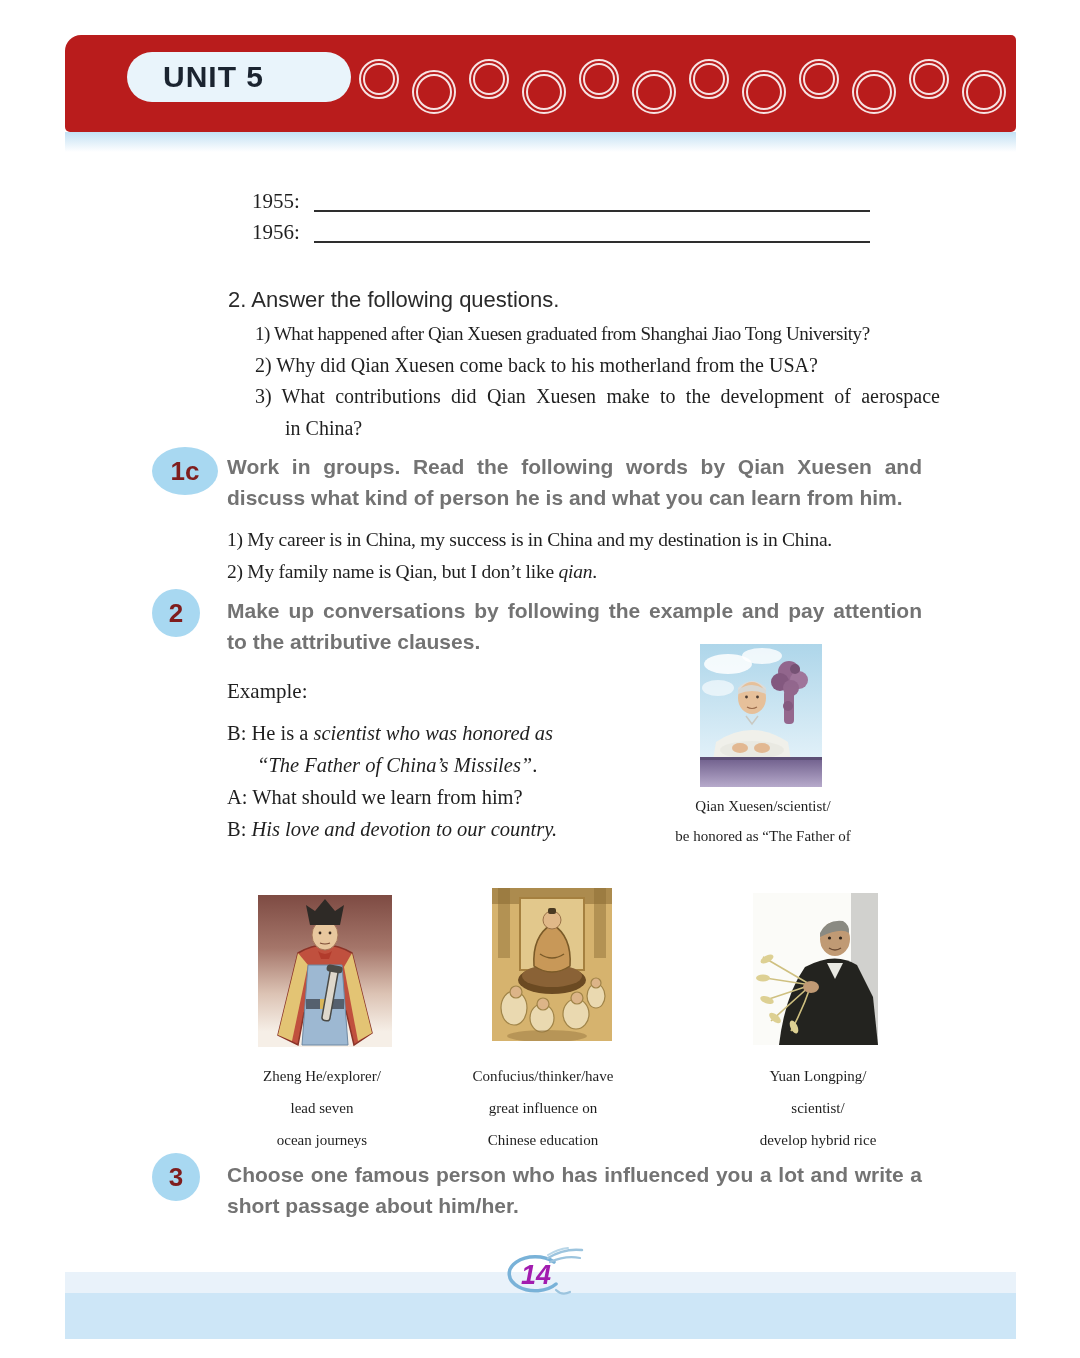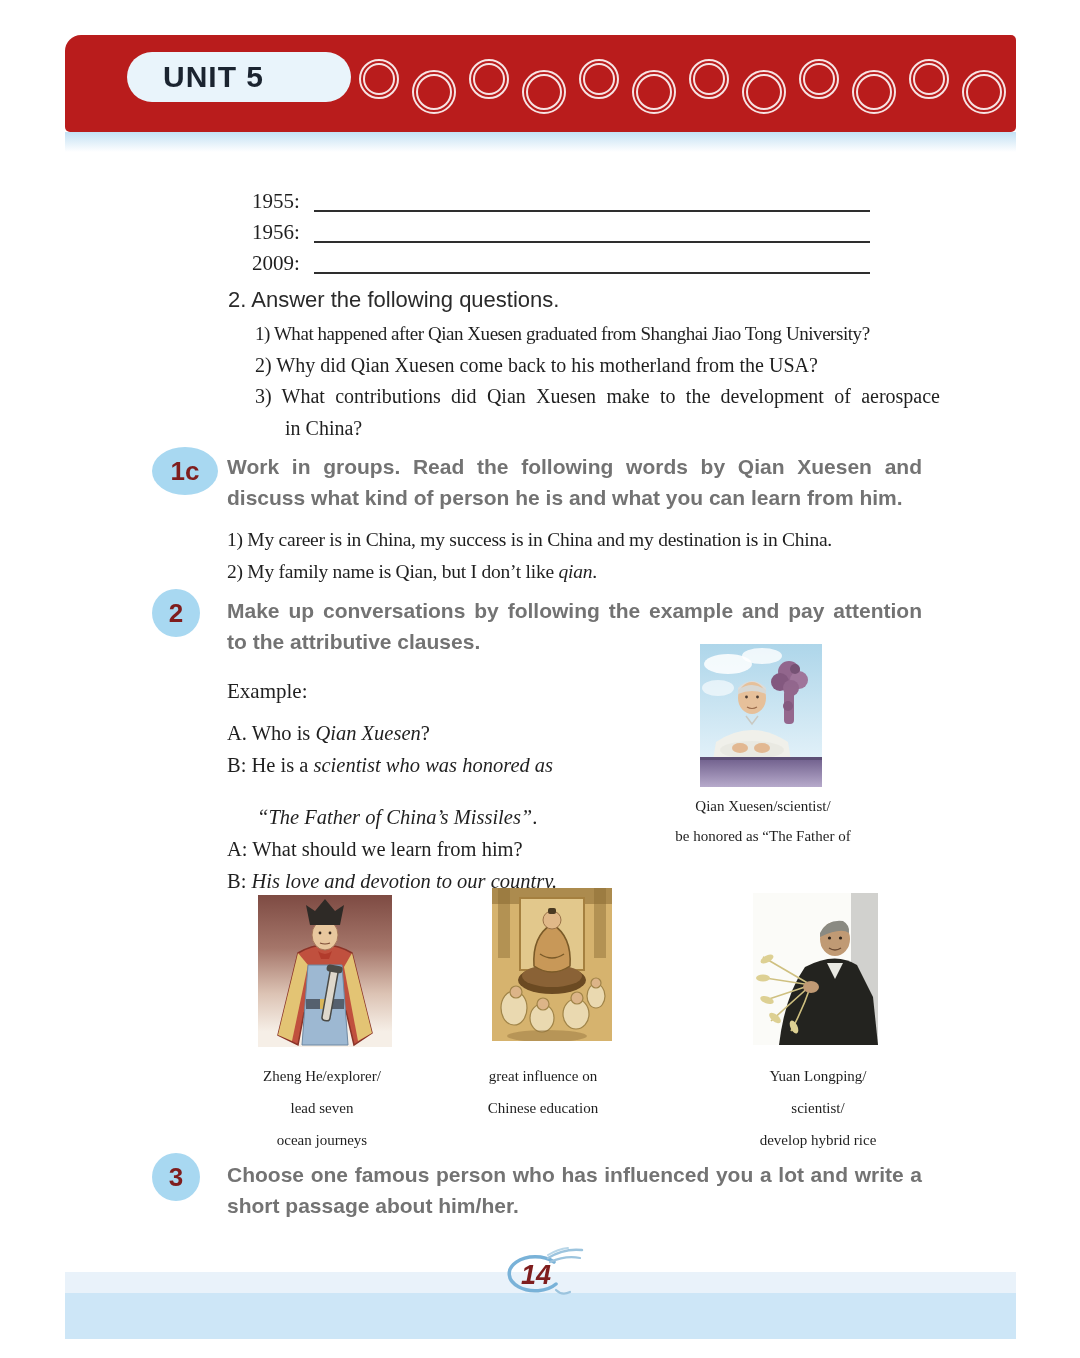--- a/index.html
+++ b/index.html
@@ -54,21 +54,21 @@
   .instr-1c{top:451px;}
   .instr-2{top:595px;}
   .instr-3{top:1159px;}
 
   .quotes{left:227px;top:524px;width:700px;font-size:19.5px;letter-spacing:-0.25px;line-height:32px;}
   .quotes p{white-space:nowrap;}
 
   .example-label{left:227px;top:679px;font-size:21px;}
 
   .dialogue{left:227px;top:717px;width:510px;font-size:20.5px;line-height:32px;}
-  .dialogue .indent{padding-left:30px;margin-top:20px;}
+  .dialogue .indent{padding-left:30px;}
 
   figure{margin:0;position:absolute;overflow:hidden;}
   figure svg{display:block;width:100%;height:100%;}
   .fig-qian{left:700px;top:644px;width:122px;height:143px;}
   .fig-zhenghe{left:258px;top:895px;width:134px;height:152px;}
   .fig-confucius{left:492px;top:888px;width:120px;height:153px;}
   .fig-yuan{left:753px;top:893px;width:125px;height:152px;}
 
   .caption{position:absolute;text-align:center;font-size:15px;}
   .cap-qian{left:637px;top:791px;width:252px;line-height:30px;}
@@ -76,21 +76,21 @@
   .cap-p2{left:413px;top:1060px;width:260px;line-height:32px;}
   .cap-p3{left:688px;top:1060px;width:260px;line-height:32px;}
 
   
   .band1{position:absolute;left:65px;top:1272px;width:951px;height:21px;background:#e9f2fa;}
   .band2{position:absolute;left:65px;top:1293px;width:951px;height:46px;background:#cde6f7;}
   .page-badge{position:absolute;left:498px;top:1246px;width:90px;height:62px;z-index:5;}
   .page-badge svg{position:absolute;left:0;top:0;}
   .page-badge .num{position:absolute;left:16px;top:14px;width:44px;text-align:center;
                    font-family:"Liberation Sans",sans-serif;font-weight:bold;font-style:italic;
-                   font-size:27px;color:#7f1d1d;}
+                   font-size:27px;color:#a21caf;}
 </style>
 </head>
 <body>
 
 <div class="page">
 
   <div class="header-band">
     <div class="unit-pill">
       <span>UNIT 5</span>
     </div>
@@ -114,24 +114,20 @@
 
   <div class="timeline">
     <div class="t-row">
       <span class="yr">1955:</span>
       <span class="blank"></span>
     </div>
     <div class="t-row">
       <span class="yr">1956:</span>
       <span class="blank"></span>
     </div>
-    <div class="t-row">
-      <span class="yr">2009:</span>
-      <span class="blank"></span>
-    </div>
   </div>
 
   <p class="abs heading2">2. Answer the following questions.</p>
   <div class="abs questions">
     <span class="cond">1) What happened after Qian Xuesen graduated from Shanghai Jiao Tong University?</span>
     <span class="q">2) Why did Qian Xuesen come back to his motherland from the USA?</span>
     <span class="q q3a jl">3) What contributions did Qian Xuesen make to the development of aerospace</span>
     <span class="q q3b">in China?</span>
   </div>
 
@@ -150,21 +146,20 @@
   <div class="badge badge-2">
     <span>2</span>
   </div>
   <div class="instr instr-2 sansb">
     <span class="l jl">Make up conversations by following the example and pay attention</span>
     <span class="l">to the attributive clauses.</span>
   </div>
   <p class="abs example-label">Example:</p>
 
   <div class="abs dialogue">
-    <p><span>A. Who is </span><i>Qian Xuesen</i><span>?</span></p>
     <p><span>B: He is a </span><i>scientist who was honored as</i></p>
     <p class="indent"><i>“The Father of China’s Missiles”</i><span>.</span></p>
     <p>A: What should we learn from him?</p>
     <p><span>B: </span><i>His love and devotion to our country.</i></p>
   </div>
 
   <figure class="fig-qian">
     <svg viewBox="0 0 122 143" preserveAspectRatio="none">
       <defs>
         <linearGradient id="sky" x1="0" y1="0" x2="0" y2="1">
@@ -294,20 +289,21 @@
       <ellipse cx="58" cy="94" rx="8" ry="6" fill="#c09a74"></ellipse>
     </svg>
   </figure>
 
   <div class="caption cap-p1">
     <p>Zheng He/explorer/</p>
     <p>lead seven</p>
     <p>ocean journeys</p>
   </div>
   <div class="caption cap-p2">
+    <p>Confucius/thinker/have</p>
     <p>great influence on</p>
     <p>Chinese education</p>
   </div>
   <div class="caption cap-p3">
     <p>Yuan Longping/</p>
     <p>scientist/</p>
     <p>develop hybrid rice</p>
   </div>
 
   <div class="badge badge-3">

